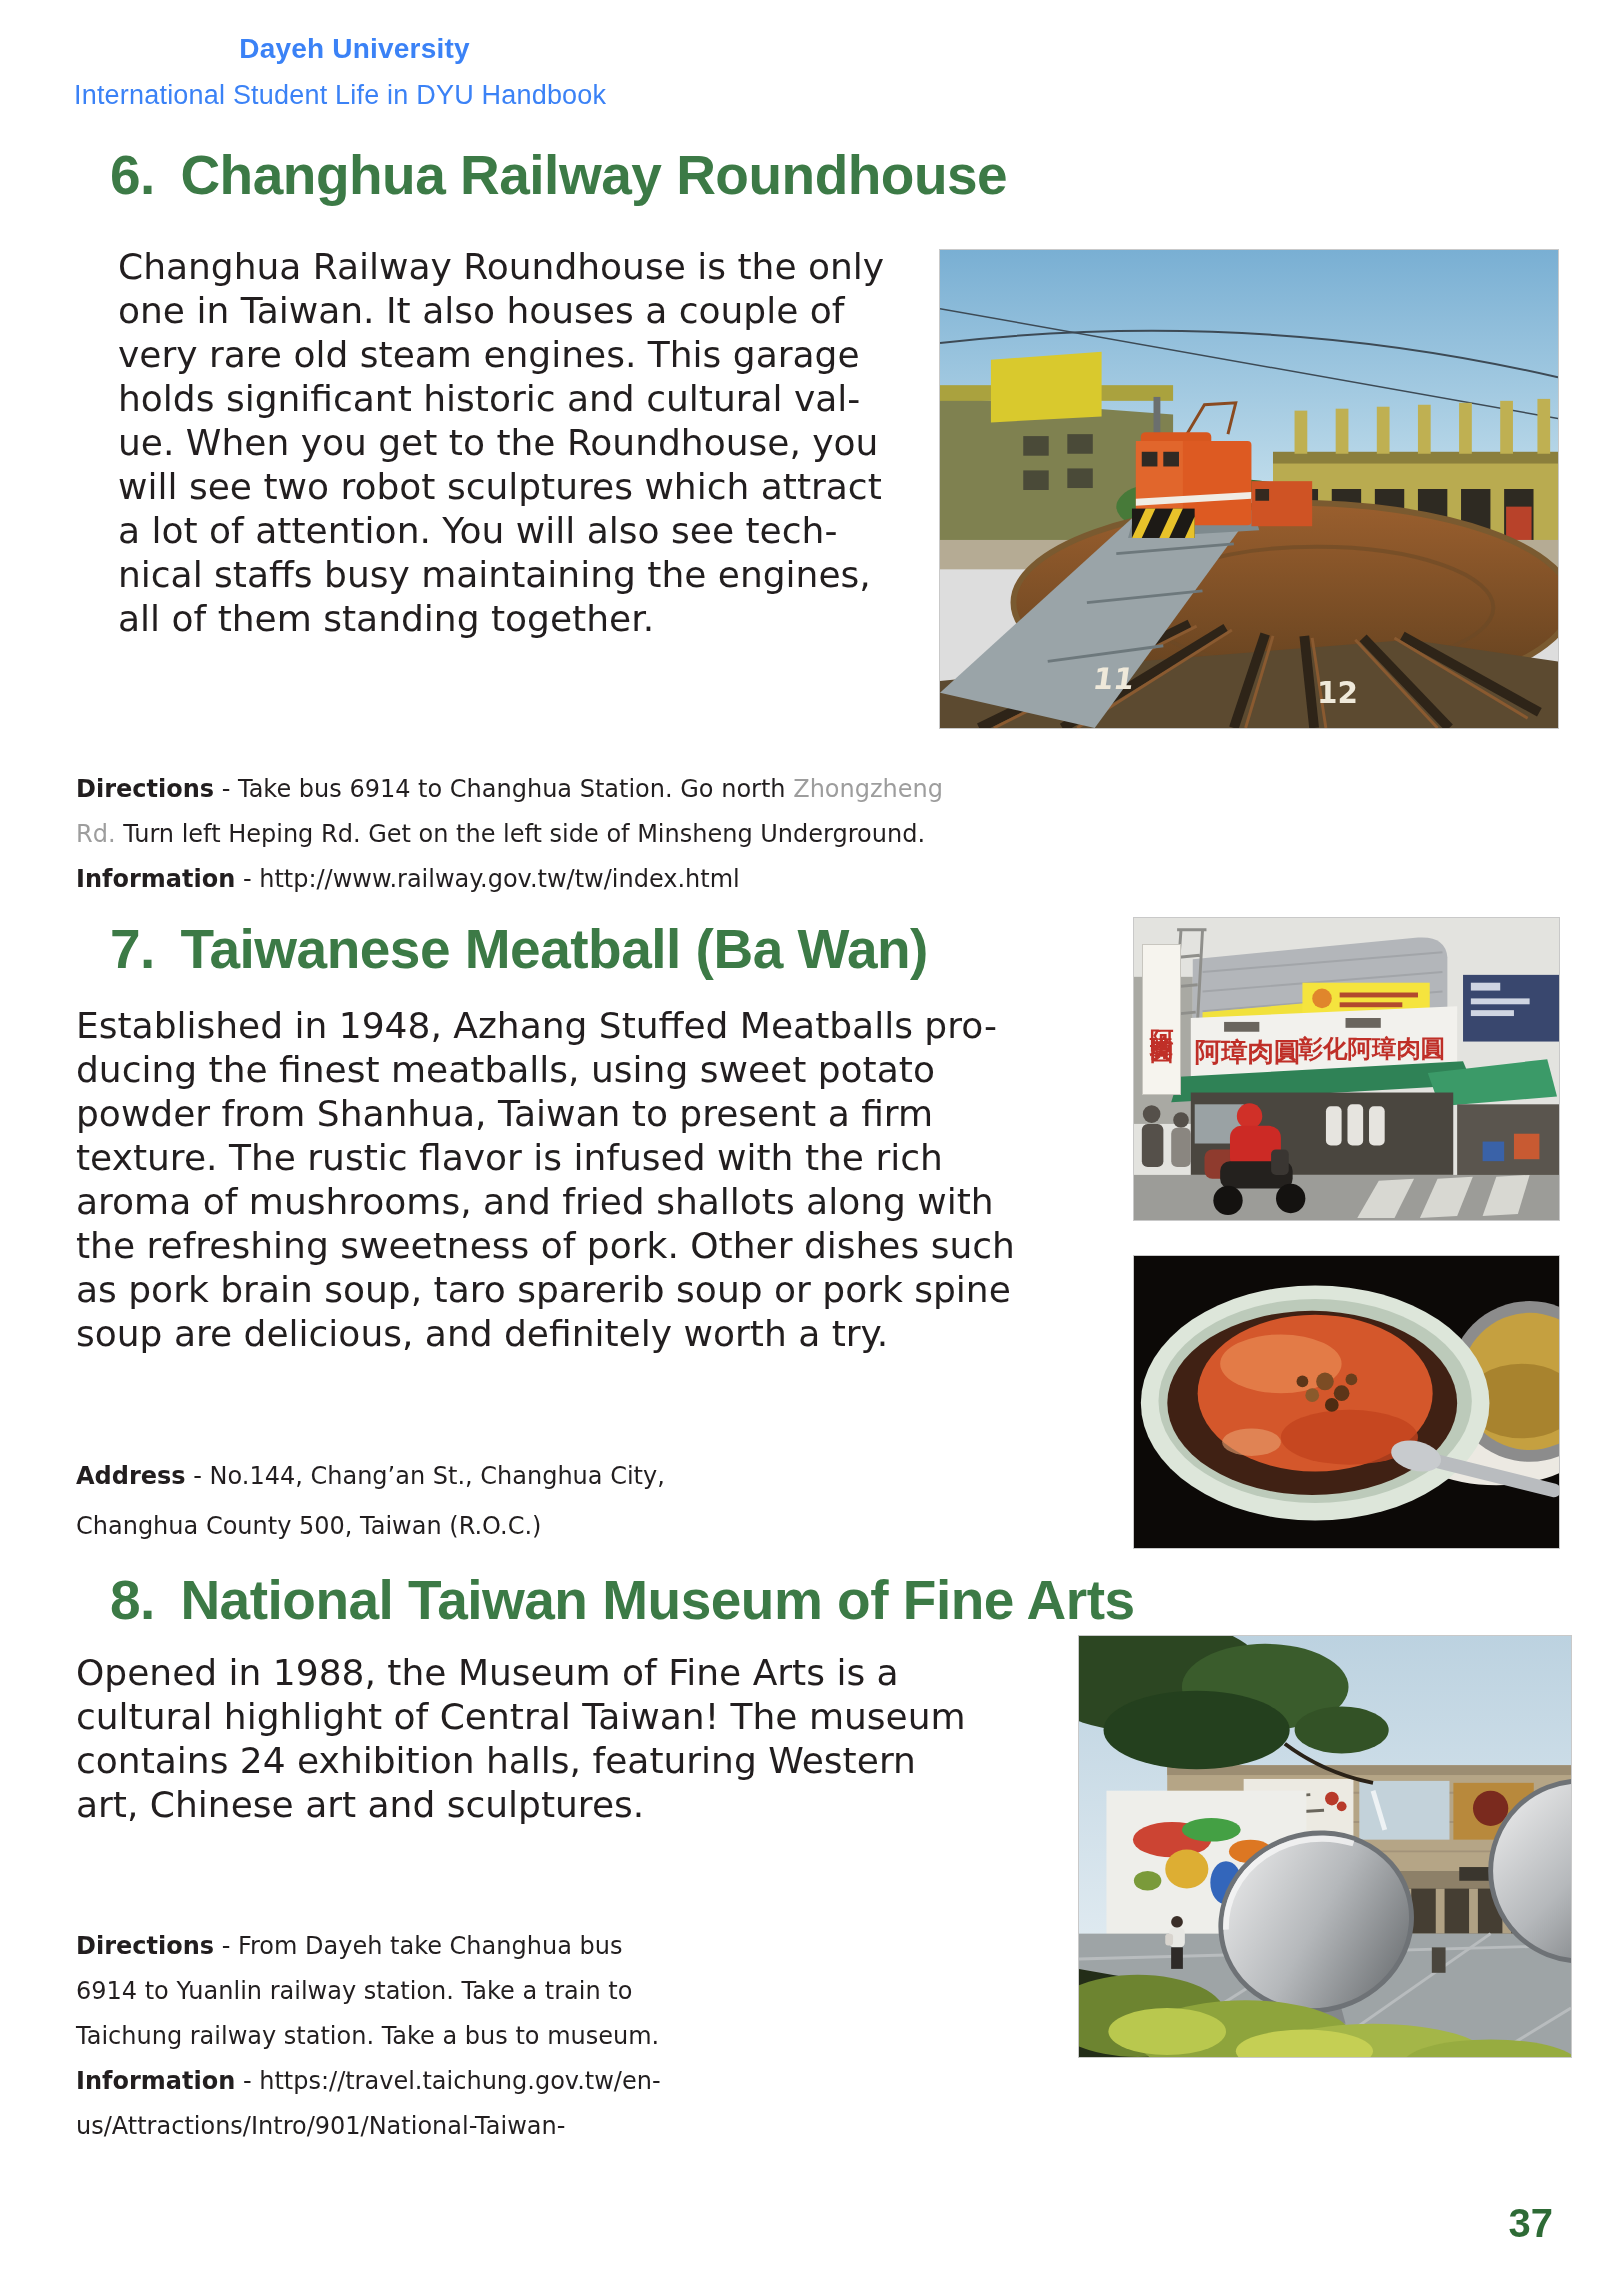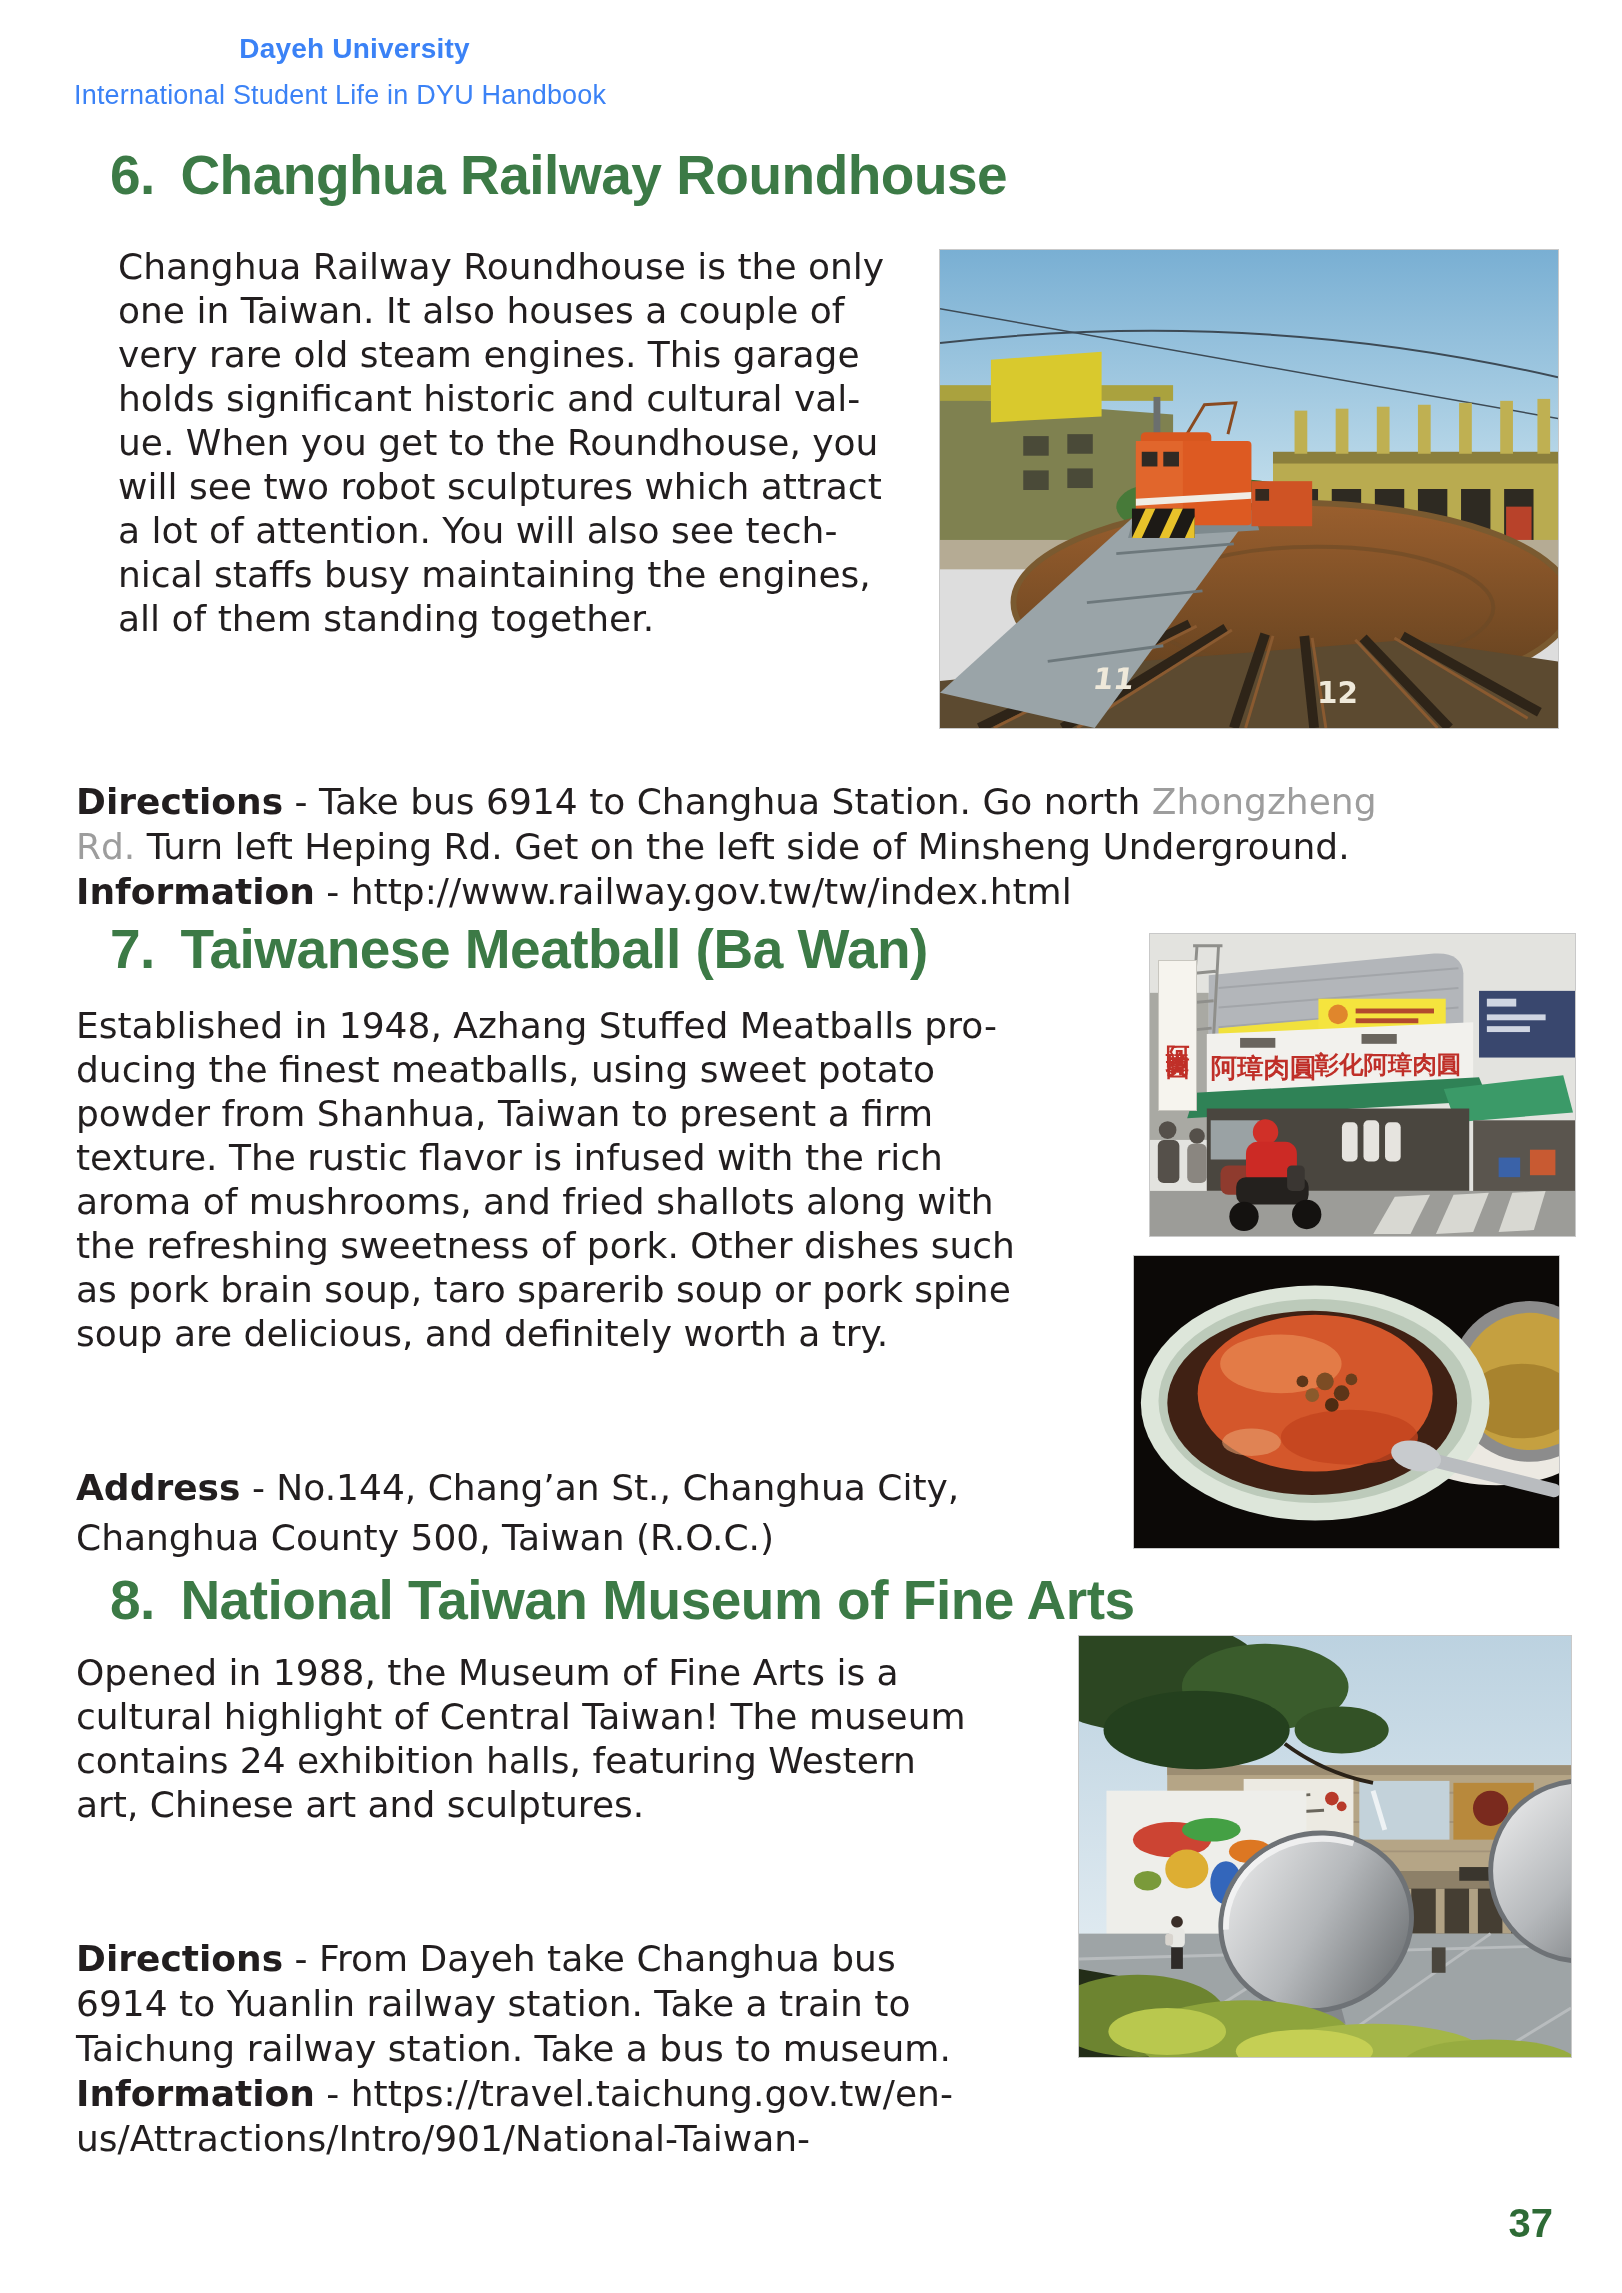--- a/index.html
+++ b/index.html
@@ -16,21 +16,21 @@
   .sec-h .num{display:inline-block;margin-right:25.5px;}
   #h6{left:110px;top:143px;}
   #h7{left:110px;top:917px;}
   #h8{left:110px;top:1568px;}
   
   .bodytxt{position:absolute;font-size:36px;line-height:44px;color:#221e1f;white-space:pre-line;}
   #b6{left:76px;top:245px;width:882px;margin-left:42px;}
   #b7{left:76px;top:1004px;width:1098px;}
   #b8{left:76px;top:1651px;width:1039px;}
   
-  .meta{position:absolute;font-size:36px;line-height:45px;color:#221e1f;white-space:nowrap;}
+  .meta{position:absolute;font-size:24px;line-height:45px;color:#221e1f;white-space:nowrap;}
   .meta b{font-weight:bold;}
   .gray{color:#9d9d9d;}
   #m6{left:76px;top:743px;}
   #a7{left:76px;top:1427px;line-height:50px;}
   #m8{left:76px;top:1900px;}
   
   .photo{position:absolute;border:1px solid #c9c9c9;overflow:hidden;background:#ddd;}
   .photo svg{display:block;width:100%;height:100%;}
   #ph-roundhouse{left:939px;top:249px;width:618px;height:478px;}
   #ph-shop{left:1133px;top:917px;width:425px;height:302px;}
@@ -181,21 +181,21 @@
 
   <div class="bodytxt" id="b7">Established in 1948, Azhang Stuffed Meatballs pro-
 ducing the finest meatballs, using sweet potato
 powder from Shanhua, Taiwan to present a firm
 texture. The rustic flavor is infused with the rich
 aroma of mushrooms, and fried shallots along with
 the refreshing sweetness of pork. Other dishes such
 as pork brain soup, taro sparerib soup or pork spine
 soup are delicious, and definitely worth a try.</div>
 
-  <figure class="photo" id="ph-shop" style="margin:16px;" aria-label="Azhang Ba Wan shop storefront with red Chinese signboards, green awning and a scooter rider">
+  <figure class="photo" id="ph-shop" style="margin:0;" aria-label="Azhang Ba Wan shop storefront with red Chinese signboards, green awning and a scooter rider">
     <svg viewBox="0 0 434 308" preserveAspectRatio="none">
       <rect width="434" height="308" fill="#e3e3df"></rect>
       <rect x="0" y="60" width="60" height="150" fill="#a9a9a3"></rect>
       <path d="M60 42 L290 20 Q318 18 320 40 L320 130 L60 142 Z" fill="#b3b6ba"></path>
       <g stroke="#a2a5a9" stroke-width="2">
         <path d="M70 55 L315 35"></path>
           <path d="M70 75 L315 55"></path>
           <path d="M70 95 L315 75"></path>
           <path d="M70 115 L316 95"></path>
       </g>

